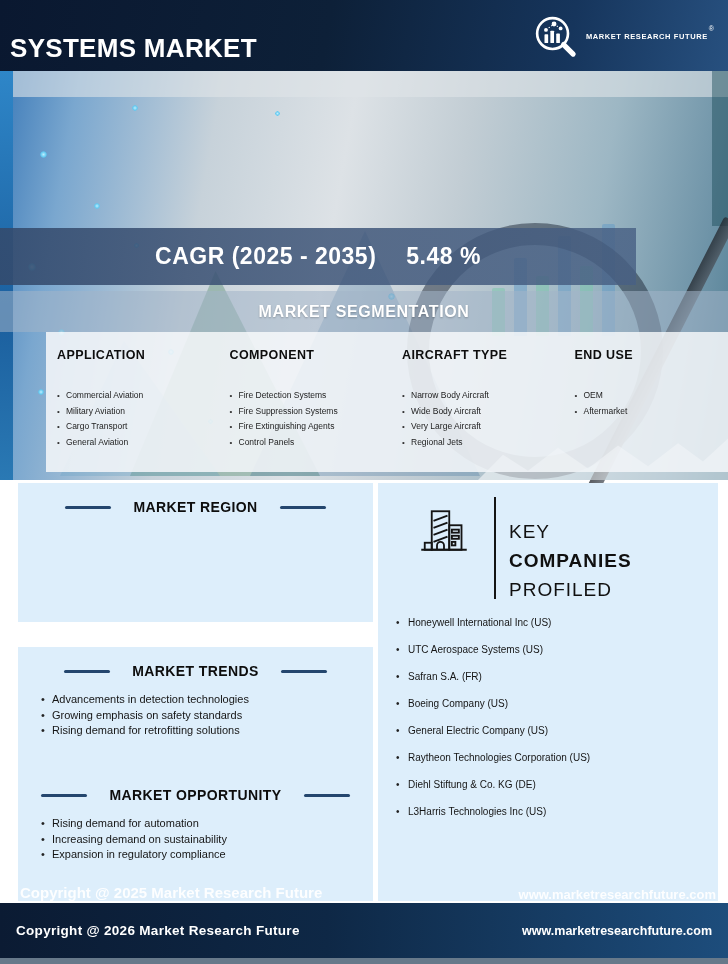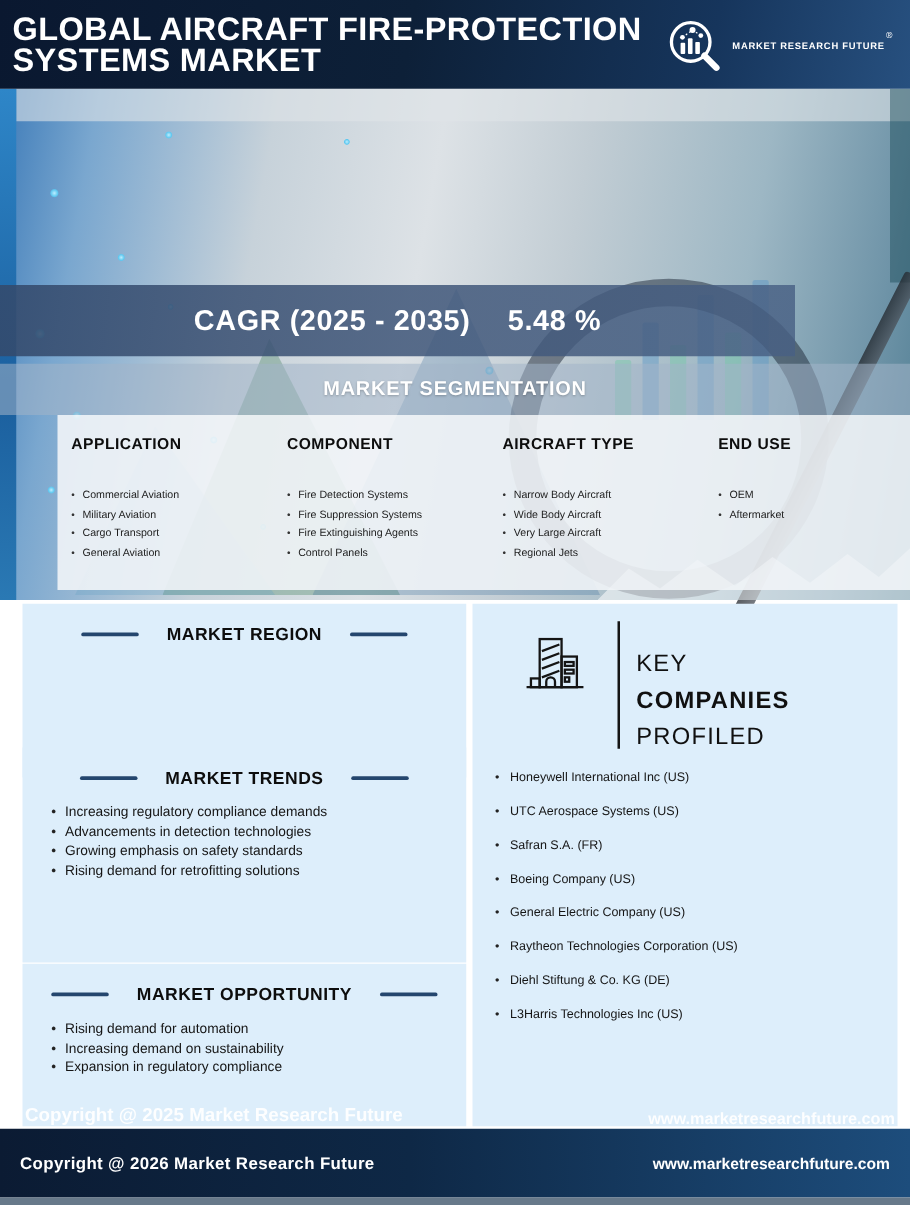--- a/index.html
+++ b/index.html
@@ -56,21 +56,21 @@
              background:rgba(241,244,247,0.9);display:flex;box-sizing:border-box;padding-left:11px;margin-left:32px;}
   .seg-col{width:175px;box-sizing:border-box;}
   .seg-header{margin-top:16px;font-size:12.5px;font-weight:bold;letter-spacing:.4px;color:#0d0d0d;}
   .seg-list{list-style:none;margin:26px 0 0;padding:0;}
   .seg-list li{font-size:8.5px;line-height:15.5px;color:#1c1c1c;padding-left:9px;position:relative;}
   .seg-list li::before{content:"•";position:absolute;left:0;font-size:8px;color:#333;}
 
   
   .box{position:absolute;background:#ddeefb;z-index:1;}
   .box-region{left:18px;top:483px;width:355px;height:139px;}
-  .box-trends{left:18px;top:598px;width:355px;height:172px;}
+  .box-trends{left:18px;top:647px;width:355px;height:172px;}
   .box-opp{left:18px;top:771px;width:355px;height:130px;}
   .box-comp{left:378px;top:483px;width:340px;height:418px;}
 
   .hrow{display:flex;align-items:center;justify-content:center;gap:22px;padding-top:16px;}
   .hdash{width:46px;height:3px;background:#24466e;border-radius:2px;}
   .htext{font-size:14px;font-weight:bold;letter-spacing:.4px;color:#0d0d0d;}
 
   .blist{list-style:none;margin:13px 0 0;padding:0 0 0 34px;}
   .blist li{font-size:11px;line-height:15.5px;color:#151515;position:relative;padding-left:0;}
   .blist li::before{content:"•";position:absolute;left:-11px;color:#222;}
@@ -131,21 +131,21 @@
       <div class="bar-r" style="left:88px;height:70px;background:rgba(120,200,170,.5)"></div>
       <div class="bar-r" style="left:110px;height:112px;background:rgba(90,150,200,.45)"></div>
     </div>
     <div class="ring"></div>
     <div class="pencil"></div>
     <div class="zigzag"></div>
   </div>
 
   <header class="topbar">
     <div class="title">
-      <span>GLOBAL AIRCRAFT FIRE-PROTECTION</span><br>
+      <br>
       <span>SYSTEMS MARKET</span>
     </div>
     <div class="logo">
       <svg viewBox="0 0 64 64" width="47" height="47">
         <g stroke="#ffffff" fill="none">
           <circle cx="28" cy="28" r="21" stroke-width="3.6"></circle>
           <line x1="43" y1="43" x2="56" y2="56" stroke-width="7" stroke-linecap="round"></line>
         </g>
         <g fill="#ffffff">
           <rect x="17" y="29" width="5" height="12" rx="1"></rect>
@@ -226,21 +226,20 @@
   </section>
 
   <section class="box box-trends">
     <div class="hrow">
       <span class="hdash"></span>
       <span class="htext">MARKET TRENDS</span>
       <span class="hdash"></span>
     </div>
     <ul class="blist">
 
-    <li>Increasing regulatory compliance demands</li>
         <li>Advancements in detection technologies</li>
         <li>Growing emphasis on safety standards</li>
         <li>Rising demand for retrofitting solutions</li>
       </ul>
   </section>
 
   <section class="box box-opp">
     <div class="hrow">
       <span class="hdash"></span>
       <span class="htext">MARKET OPPORTUNITY</span>

